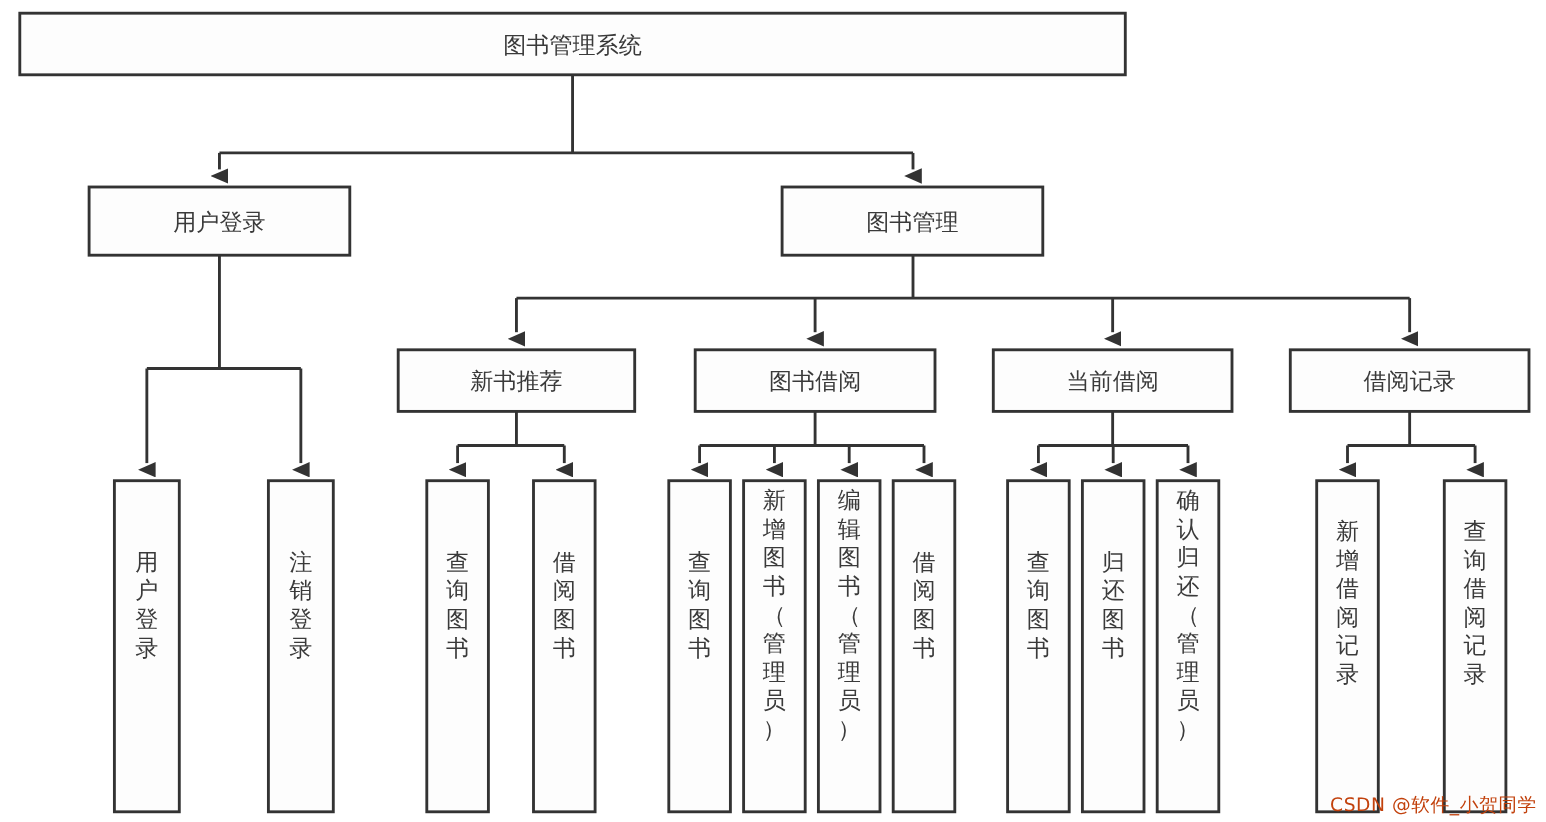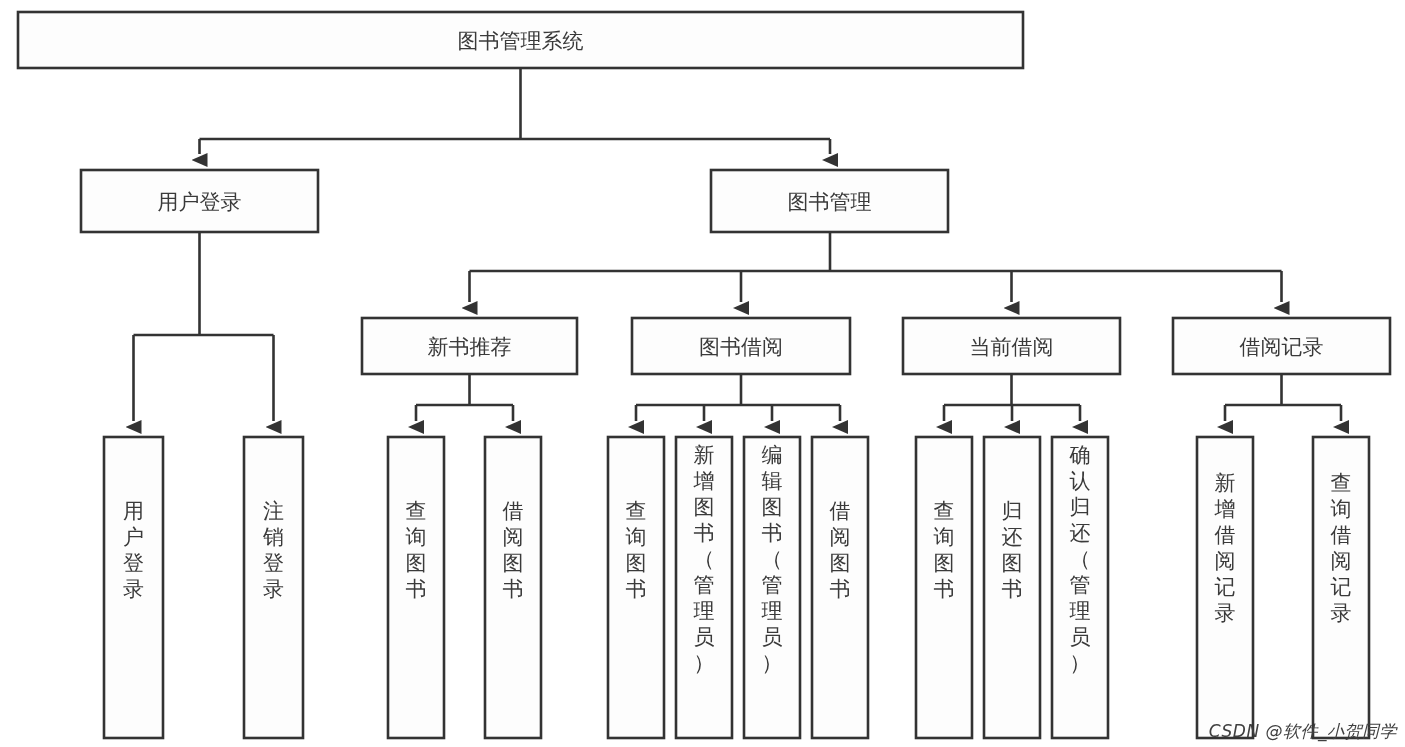--- a/index.html
+++ b/index.html
@@ -52,25 +52,24 @@
     font-size: 21px;
     fill: #3a3a3a;
     text-anchor: middle;
   }
   .watermark-text {
     position: absolute;
     right: 8px;
     bottom: 4px;
     font-family: "DejaVu Sans", "Liberation Sans", sans-serif;
     font-size: 17px;
-    color: #404040;
+    color: #c2410c;
     letter-spacing: 0.5px;
     white-space: nowrap;
     user-select: none;
-    font-style: italic;
   }
 </style>
 </head>
 <body>
 
 <div id="diagram-root">
 
   <svg class="diagram-svg" viewBox="0 0 1405 747">
     <defs>
       <marker id="arrow" markerWidth="14" markerHeight="16" refX="1" refY="8" orient="auto" markerUnits="userSpaceOnUse">

